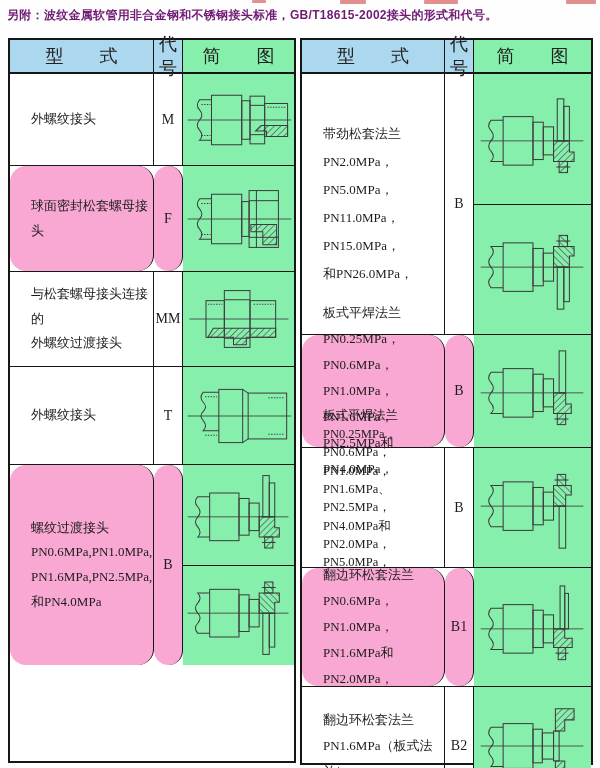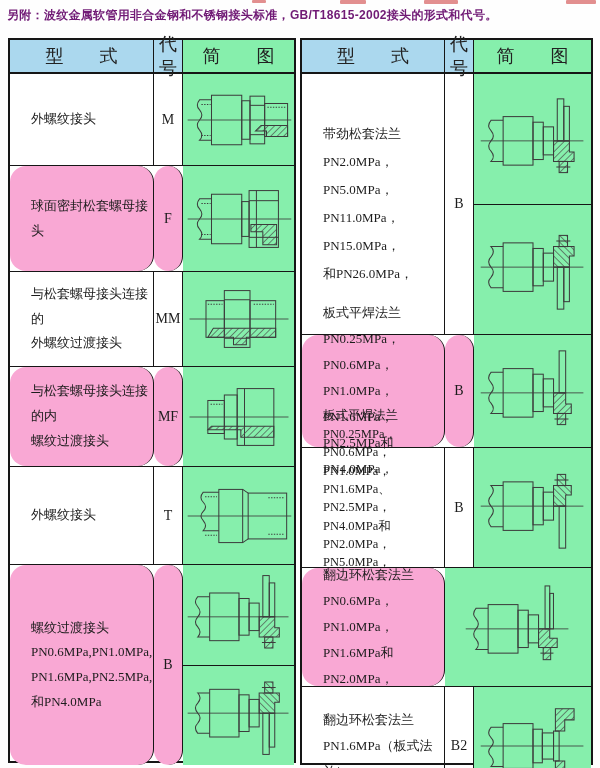--- a/index.html
+++ b/index.html
@@ -150,42 +150,20 @@
             <rect x="72" y="24" width="28" height="40"></rect>
             <line x1="76" y1="28" x2="98" y2="28" stroke-dasharray="1.5,1.5"></line>
             <polygon points="32,54 100,54 100,64 68,64 68,72 54,72 54,64 26,64" fill="url(#hatch)"></polygon>
             <line x1="6" y1="44" x2="114" y2="44" stroke-width="0.9"></line>
           </g>
         </svg>
       </div>
     </div>
   </div>
 
-  <div class="trow hl" style="height:100px">
-    <div class="cell c-type">
-      <span>与松套螺母接头连接的内</span>
-      <span>螺纹过渡接头</span>
-    </div>
-    <div class="cell c-code">MF</div>
-    <div class="cell c-diag">
-      <div class="diag-half">
-        <svg class="diag" width="110" height="92" viewBox="0 0 120 88">
-          <g class="ln">
-            <rect x="26" y="26" width="18" height="36"></rect>
-            <line x1="29" y1="30" x2="42" y2="30" stroke-dasharray="1.5,1.5"></line>
-            <rect x="44" y="20" width="14" height="48"></rect>
-            <rect x="58" y="13" width="40" height="62"></rect>
-            <line x1="66" y1="13" x2="66" y2="75"></line>
-            <polygon points="30,54 98,54 98,66 62,66 62,58 26,58" fill="url(#hatch)"></polygon>
-            <line x1="6" y1="44" x2="114" y2="44" stroke-width="0.9"></line>
-          </g>
-        </svg>
-      </div>
-    </div>
-  </div>
 
   <div class="trow" style="height:98px">
     <div class="cell c-type">
       <span>外螺纹接头</span>
     </div>
     <div class="cell c-code">T</div>
     <div class="cell c-diag">
       <div class="diag-half">
         <svg class="diag" width="110" height="90" viewBox="0 0 120 88">
           <g class="ln">
@@ -356,20 +334,21 @@
       </div>
     </div>
   </div>
 
   <div class="trow hl lh-mid" style="height:119px">
     <div class="cell c-type">
       <span>翻边环松套法兰</span>
       <span>PN0.6MPa，PN1.0MPa，</span>
       <span>PN1.6MPa和PN2.0MPa，</span>
     </div>
+    <div class="cell c-code">B1</div>
     <div class="cell c-diag">
       <div class="diag-half">
         <svg class="diag" width="112" height="100" viewBox="0 0 120 92">
           <g class="ln">
             <path d="M28,26 H15 q-5,6 0,11 q5,6 0,11 q-5,6 0,11 q5,6 0,11 H28"></path>
             <rect x="28" y="22" width="32" height="52"></rect>
             <rect x="60" y="28" width="11" height="40"></rect>
             <rect x="71" y="33" width="11" height="30"></rect>
             <rect x="89" y="2" width="5" height="46"></rect>
             <rect x="94" y="10" width="4" height="38"></rect>

